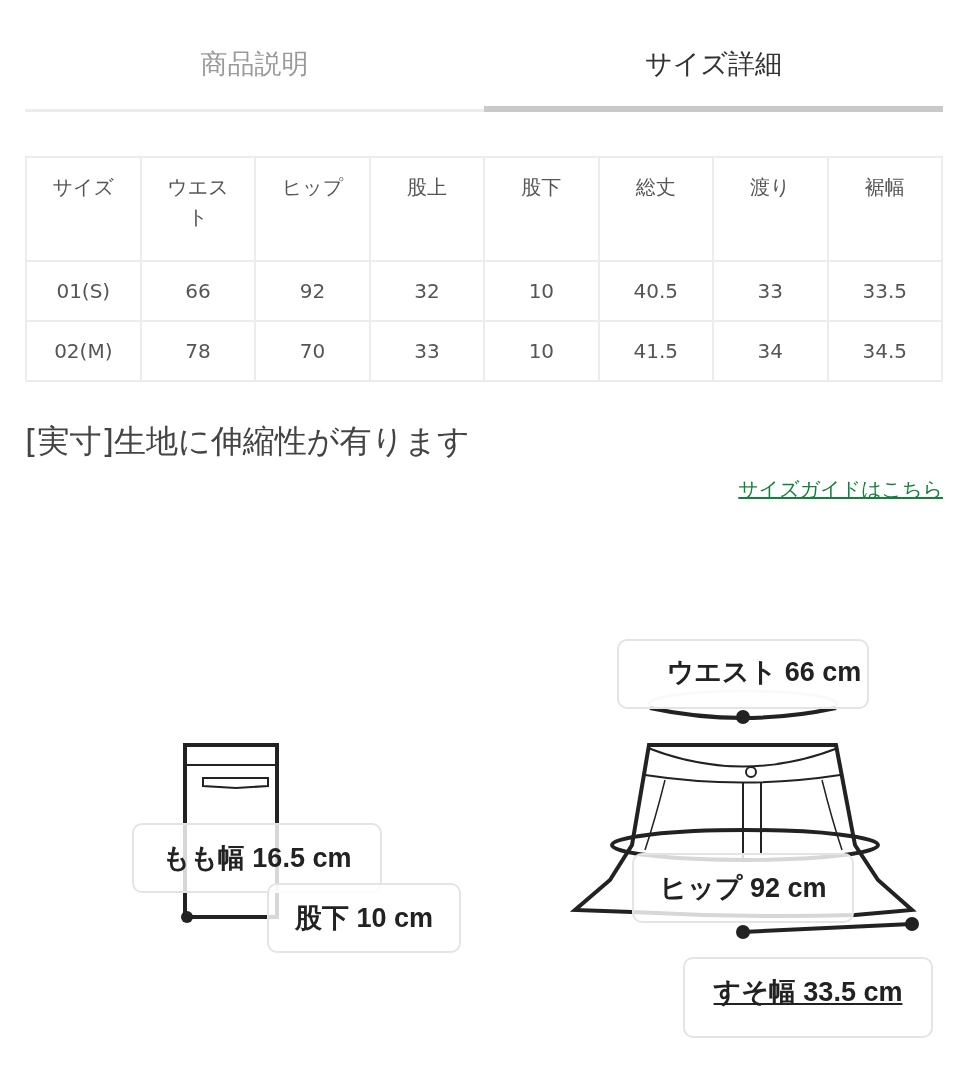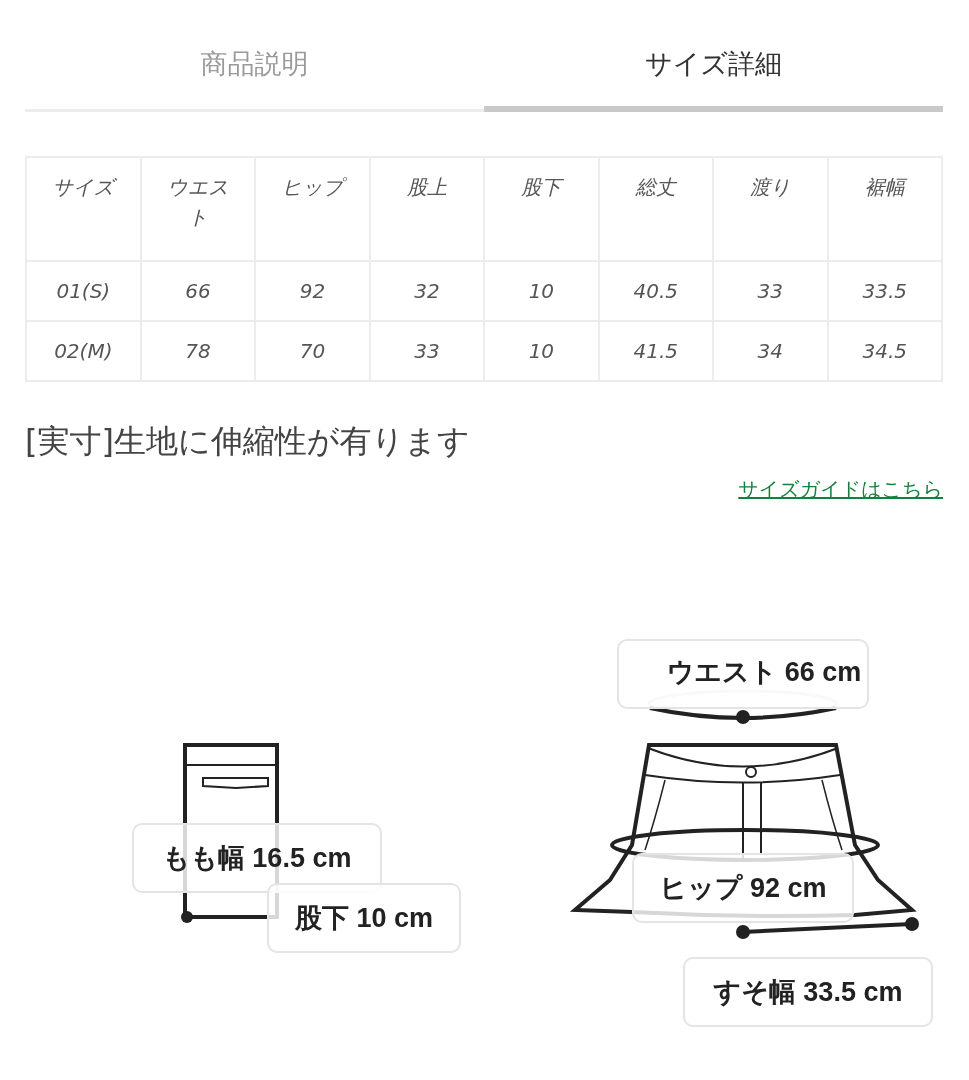--- a/index.html
+++ b/index.html
@@ -6,21 +6,21 @@
   body { width:969px; height:1080px; position:relative; overflow:hidden;
          font-family:"DejaVu Sans","Liberation Sans",sans-serif; color:#333; }
   .tabs { position:absolute; left:25px; top:0; width:918px; height:112px; }
   .tab { position:absolute; top:0; height:112px; width:459px; text-align:center;
          font-size:27px; line-height:128px; cursor:pointer; }
   .tab.left { left:0; color:#9a9a9a; border-bottom:3px solid #ececec; height:109px; }
   .tab.right { left:459px; color:#333; border-bottom:6px solid #c9c9c9; height:106px; line-height:128px; }
   table.size { position:absolute; left:25px; top:156px; width:918px;
                border-collapse:collapse; font-size:20px; color:#555; }
   table.size th, table.size td { border:2px solid #ececec; text-align:center;
-               font-weight:normal; width:114px;font-style:italic; }
+               font-weight:normal; width:114px; }
   table.size th { height:88px; vertical-align:top; padding:14px 20px 0; line-height:30px; }
   table.size td { height:56px;margin-left:24px; }
   .note { position:absolute; left:25px; top:420px; font-size:32px; color:#444; }
   .guide { position:absolute; right:26px; top:476px; font-size:20px; color:#15803d;
            text-decoration:underline; cursor:pointer; }
   svg.diagram { position:absolute; left:0; top:560px; }
   .lbl { position:absolute; background:rgba(255,255,255,0.82); border:2px solid #e4e4e4;
          border-radius:10px; font-family:"Liberation Sans",sans-serif; font-weight:bold;
          font-size:27px; color:#222; box-sizing:border-box; text-align:center; }
 </style>
@@ -95,13 +95,13 @@
     <line x1="743" y1="932" x2="912" y2="924" stroke-width="4"></line>
     <circle cx="743" cy="932" r="7" fill="#222" stroke="none"></circle>
     <circle cx="912" cy="924" r="7" fill="#222" stroke="none"></circle>
   </g>
 </svg>
 
 <div class="lbl" style="left:132px;top:823px;width:250px;height:70px;line-height:66px;">もも幅 16.5 cm</div>
 <div class="lbl" style="left:267px;top:883px;width:194px;height:70px;line-height:66px;">股下 10 cm</div>
 <div class="lbl" style="left:617px;top:639px;width:252px;height:70px;line-height:62px;padding-left:42px;">ウエスト 66 cm</div>
 <div class="lbl" style="left:632px;top:853px;width:222px;height:70px;line-height:66px;">ヒップ 92 cm</div>
-<div class="lbl" style="left:683px;top:957px;width:250px;height:70px;line-height:66px;">すそ幅 33.5 cm</div>
+<div class="lbl" style="left:683px;top:957px;width:250px;height:81px;line-height:66px;text-decoration:underline;">すそ幅 33.5 cm</div>
 
 </body></html>

